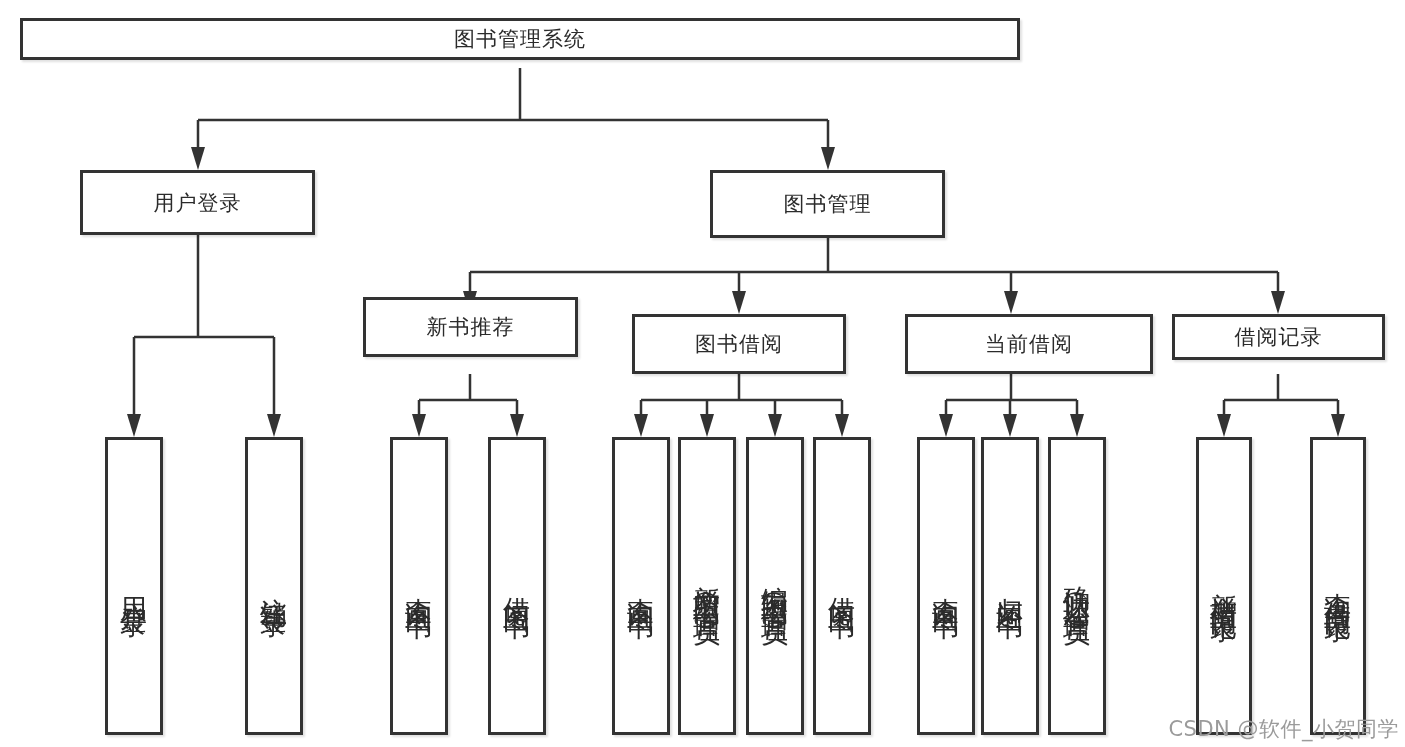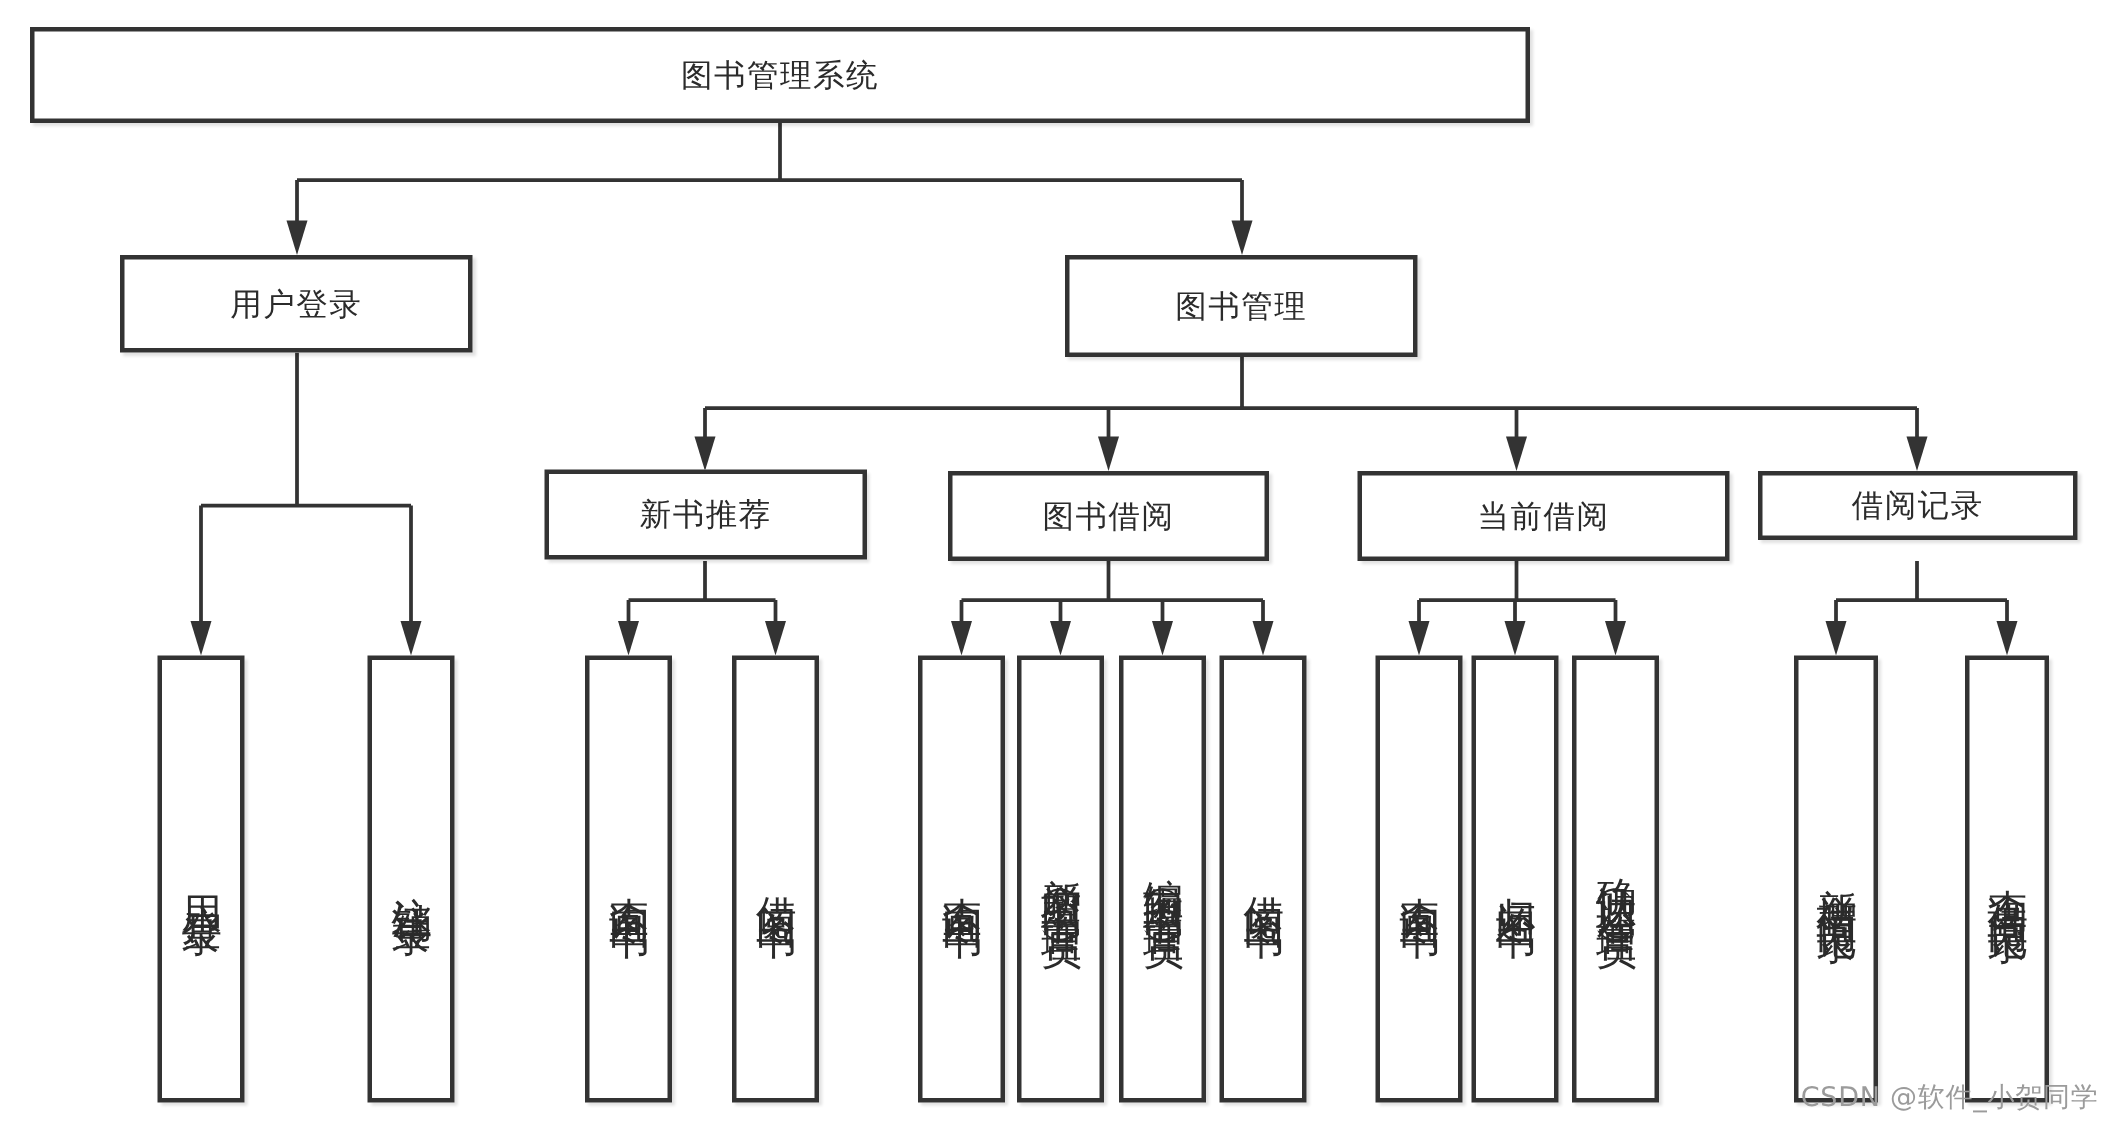--- a/index.html
+++ b/index.html
@@ -15,21 +15,21 @@
     box-shadow:2px 2px 2px rgba(0,0,0,0.12);
   }
   .hbox{font-size:21px;letter-spacing:1px;}
   .leaf{font-size:27px;}
   .leaf span{
     writing-mode:vertical-rl;text-orientation:mixed;
     letter-spacing:5px;line-height:1;white-space:nowrap;
   }
   .watermark{
     position:absolute;right:6px;bottom:4px;z-index:2;
-    font-size:18px;color:#9b9b9b;letter-spacing:0.5px;
+    font-size:21px;color:#9b9b9b;letter-spacing:0.5px;
   }
 </style>
 </head>
 <body>
 
 <div id="canvas">
 
   <svg id="wires" width="1405" height="747" viewBox="0 0 1405 747">
     <g stroke="#333333" stroke-width="2.5" fill="none">
       <path d="M520,68 L520,120 M198,120 L828,120 M198,120 L198,152 M828,120 L828,152"></path>
@@ -56,32 +56,32 @@
       <polygon points="768,414 782,414 775,437"></polygon>
       <polygon points="835,414 849,414 842,437"></polygon>
       <polygon points="939,414 953,414 946,437"></polygon>
       <polygon points="1003,414 1017,414 1010,437"></polygon>
       <polygon points="1070,414 1084,414 1077,437"></polygon>
       <polygon points="1217,414 1231,414 1224,437"></polygon>
       <polygon points="1331,414 1345,414 1338,437"></polygon>
     </g>
   </svg>
 
-  <div class="node hbox" style="left:20px;top:18px;width:1000px;height:64px;">
+  <div class="node hbox" style="left:20px;top:18px;width:1000px;height:42px;">
     <span>图书管理系统</span>
   </div>
 
   <div class="node hbox" style="left:80px;top:170px;width:235px;height:65px;">
     <span>用户登录</span>
   </div>
   <div class="node hbox" style="left:710px;top:170px;width:235px;height:68px;">
     <span>图书管理</span>
   </div>
 
-  <div class="node hbox" style="left:363px;top:313px;width:215px;height:60px;">
+  <div class="node hbox" style="left:363px;top:297px;width:215px;height:60px;">
     <span>新书推荐</span>
   </div>
   <div class="node hbox" style="left:632px;top:314px;width:214px;height:60px;justify-content:center;">
     <span>图书借阅</span>
   </div>
   <div class="node hbox" style="left:905px;top:314px;width:248px;height:60px;">
     <span>当前借阅</span>
   </div>
   <div class="node hbox" style="left:1172px;top:314px;width:213px;height:46px;">
     <span>借阅记录</span>

